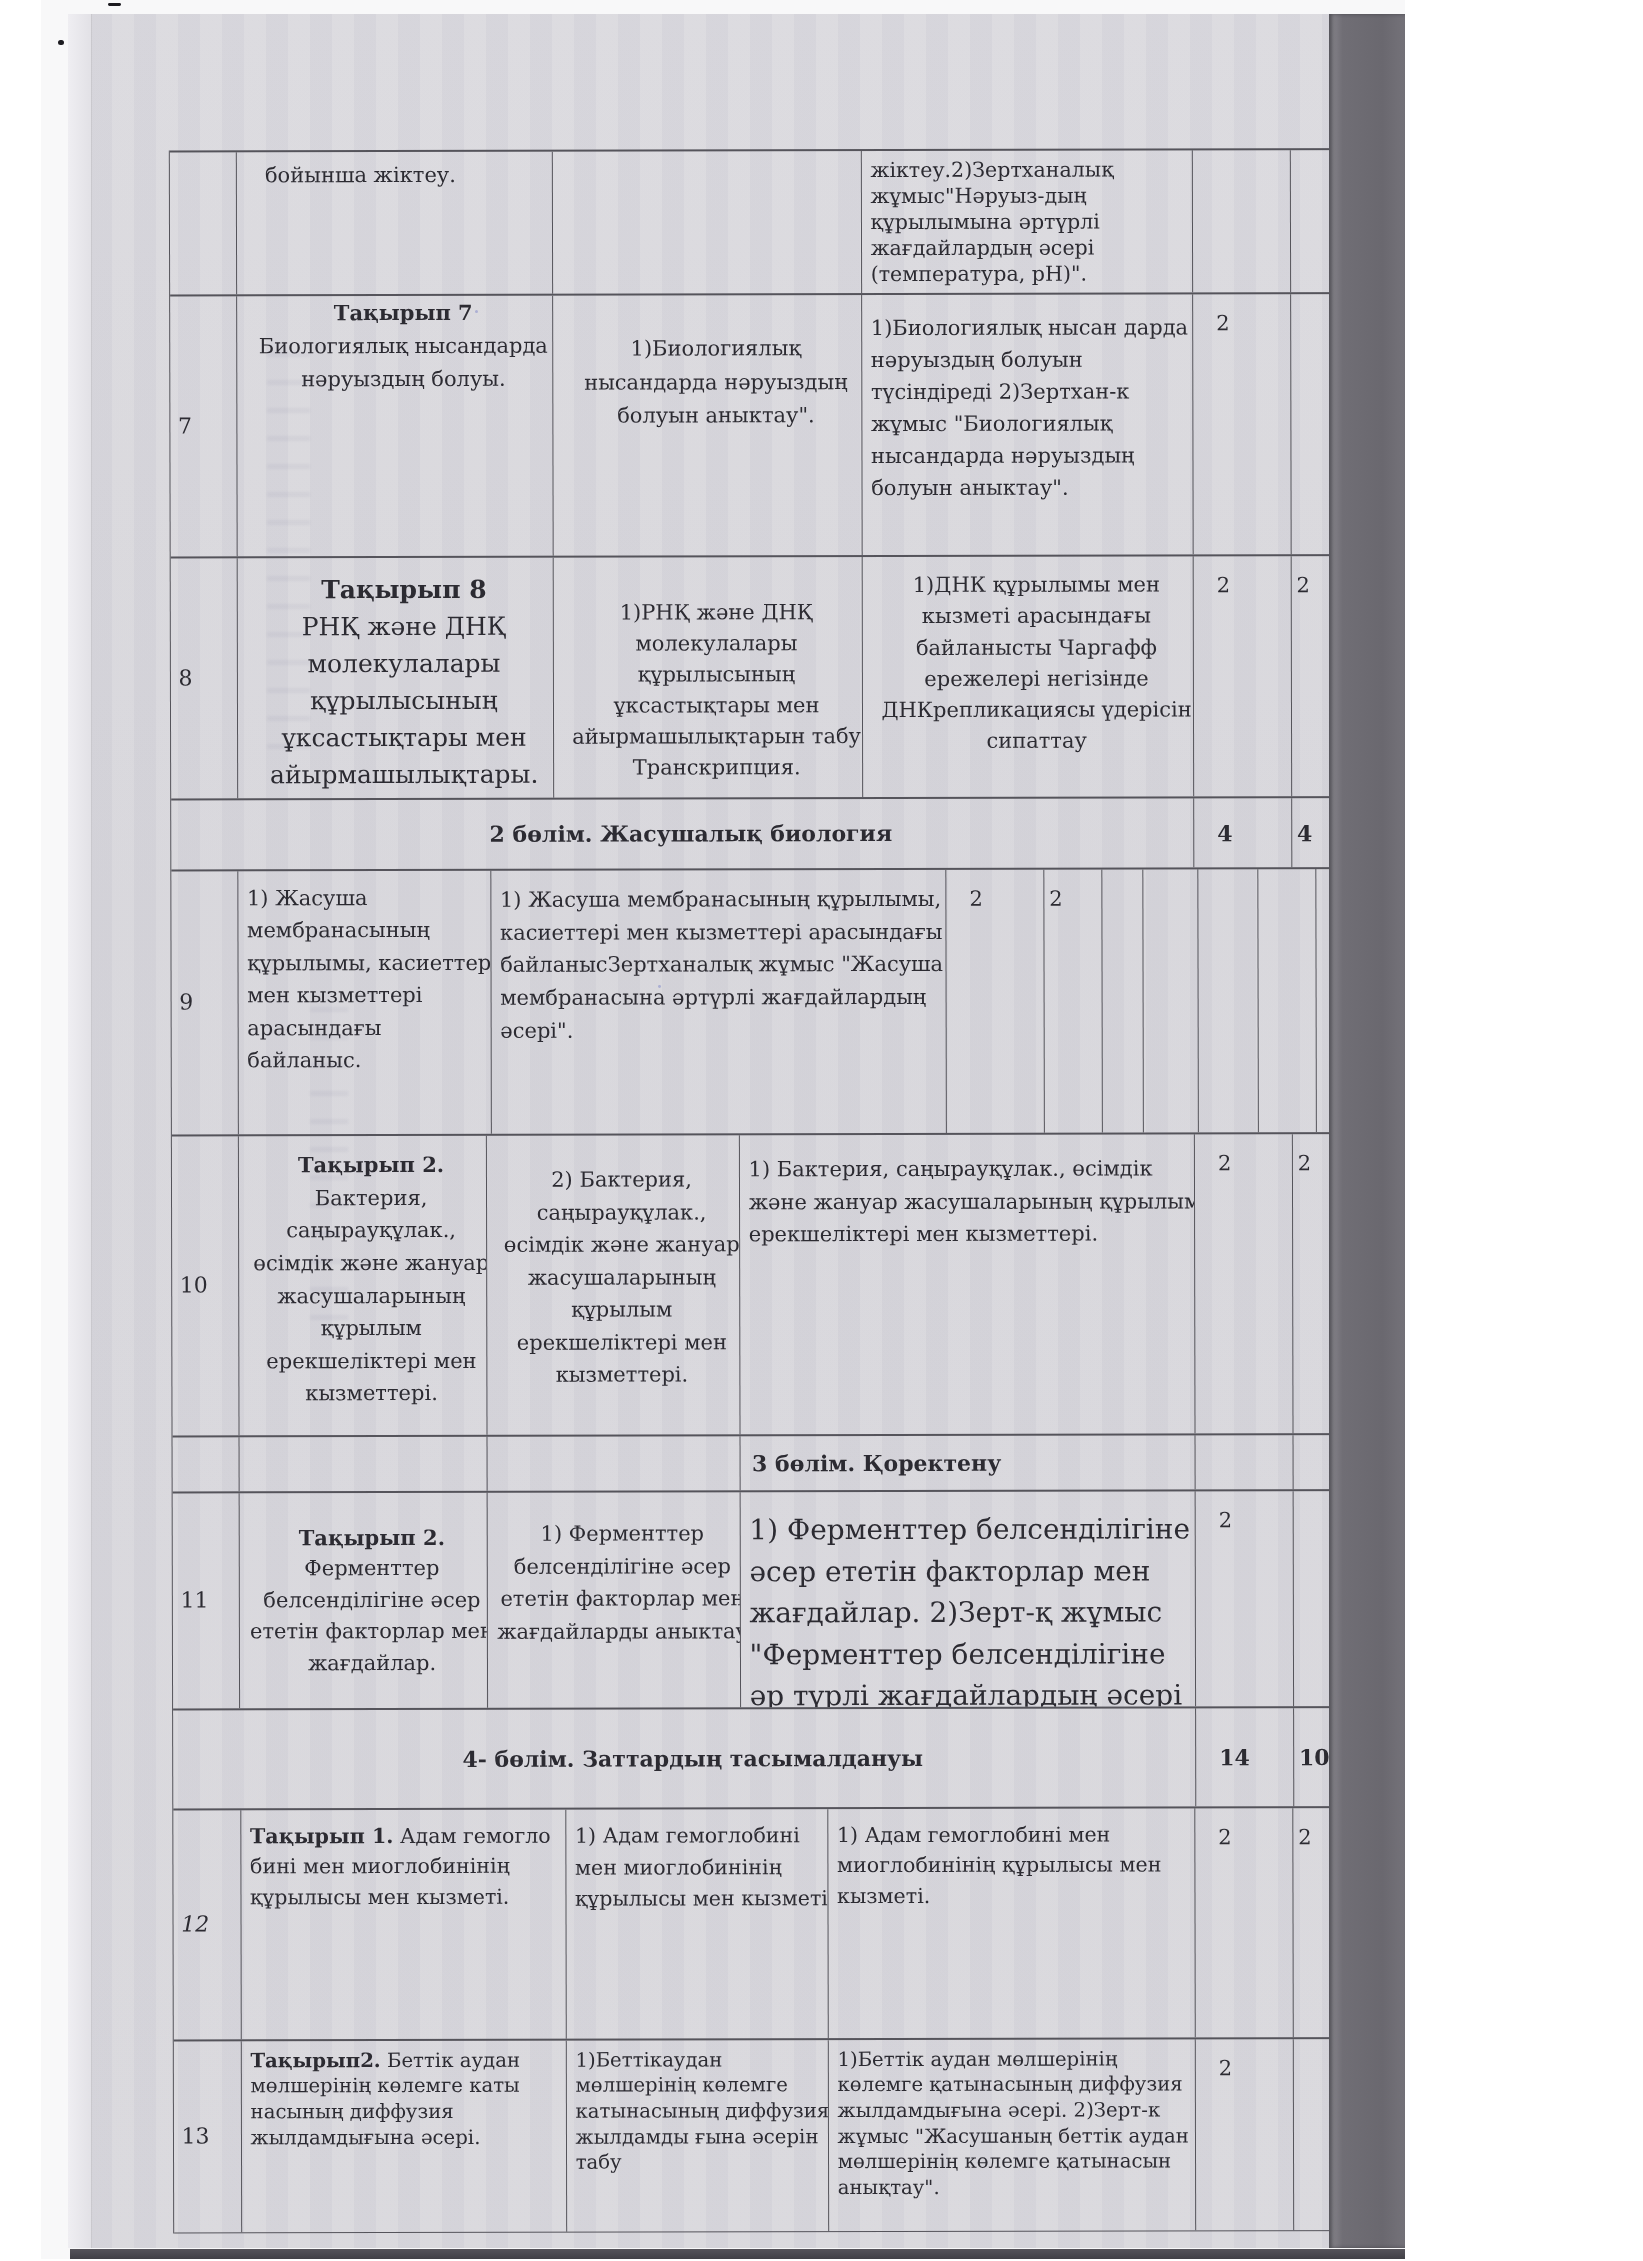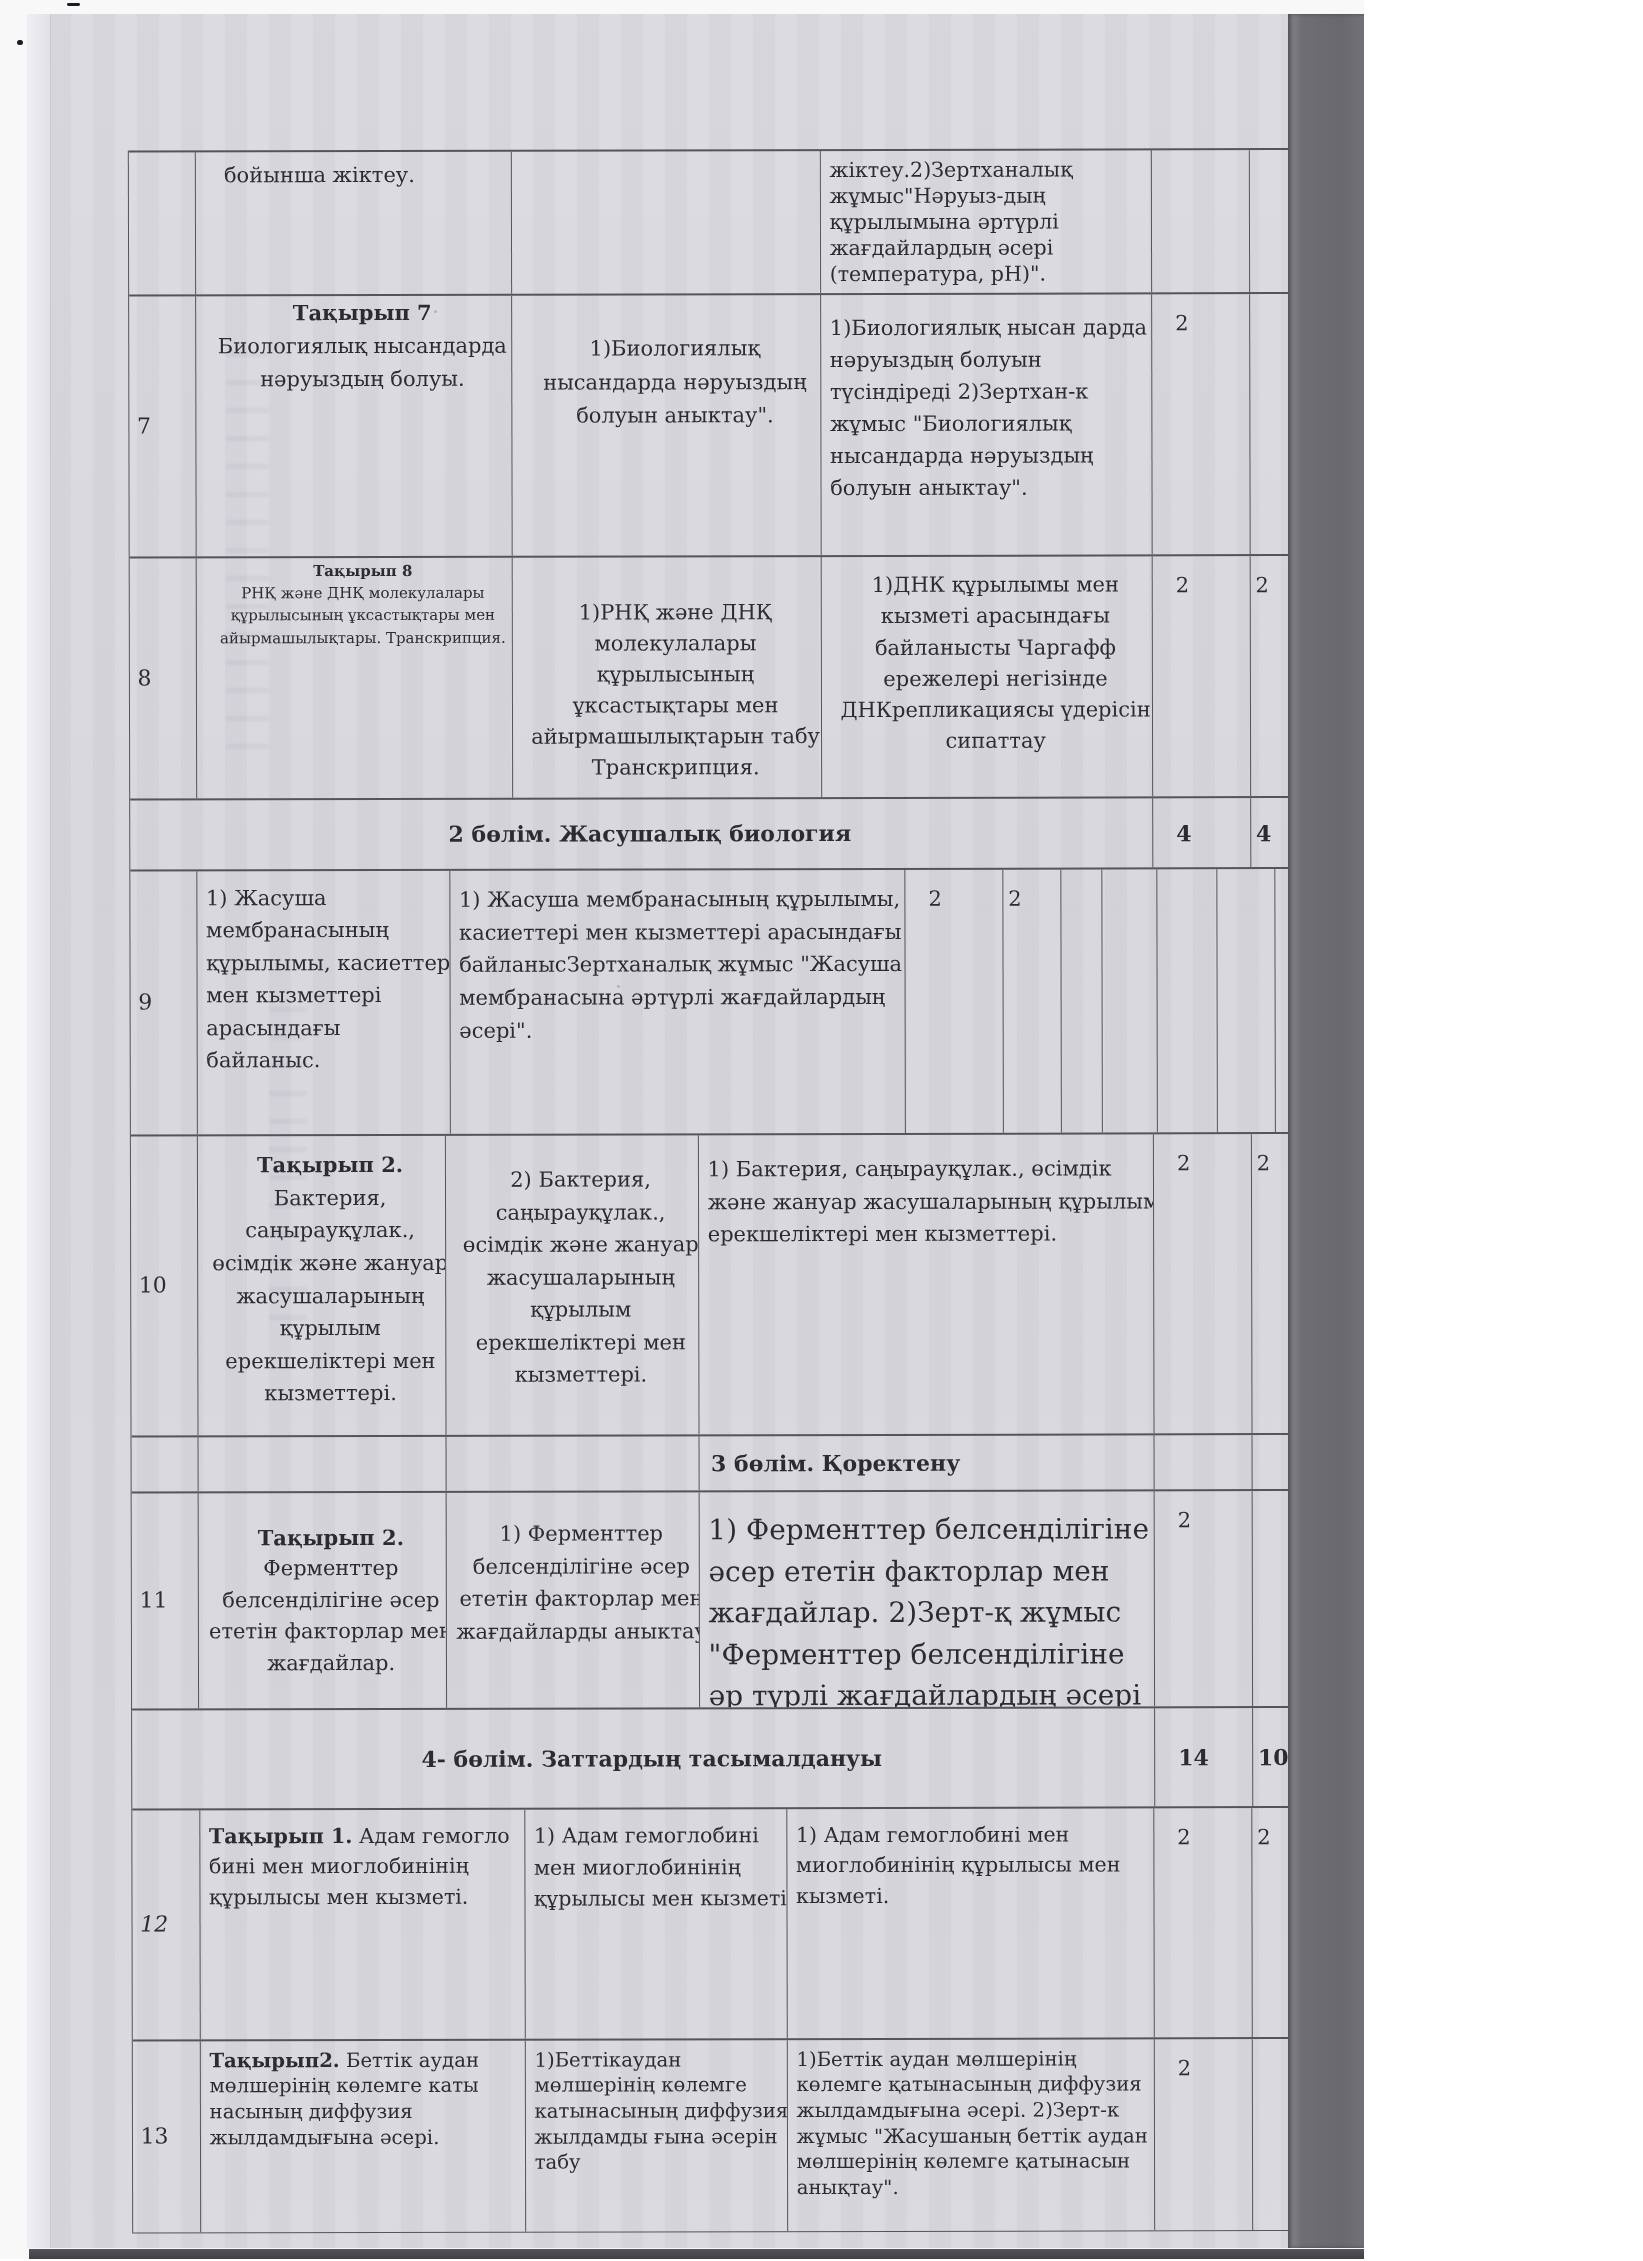--- a/index.html
+++ b/index.html
@@ -4,21 +4,21 @@
 <style>
   :root{
     --paper:#d8d7dc;
     --ink:#2c2b32;
     --line:#55545b;
     --band:#716f76;
   }
   html,body{margin:0;padding:0;}
   body{background:#ffffff;font-family:"DejaVu Serif","Liberation Serif",serif;}
   .stage{
-    position:relative;width:1364px;height:2261px;background:#f8f8f9;overflow:hidden;
+    position:relative;width:1364px;height:2261px;background:#f8f8f9;overflow:hidden;margin-left:41px;
   }
   
   .paper{
     position:absolute;left:27px;top:14.4px;width:1617px;height:2234px;
     background:
       repeating-linear-gradient(90deg, rgba(255,255,255,0.045) 0 22px, rgba(92,92,130,0.035) 22px 44px),
       linear-gradient(180deg,#dbdadf 0%, #d7d6db 40%, #d9d8dd 100%);
   }
   .left-strip{
     position:absolute;left:27px;top:14.4px;width:23px;height:2234px;
@@ -147,21 +147,21 @@
         </div>
         <div class="cell hours h6" style="width: 48px; justify-content: flex-start;">
           <div class="txt" style="padding-top: 17.3px; font-size: 21px;"></div>
         </div>
       </div>
       <div class="trow" style="height: 242px;">
         <div class="cell first num" style="width: 66px; justify-content: center;">
           <div class="txt" style="text-align: left; font-size: 22px; line-height: 1.55; padding-left: 3.8px; padding-right: 6.7px;">8</div>
         </div>
         <div class="cell" style="width: 316px; justify-content: flex-start;">
-          <div class="txt" style="text-align: center; font-size: 15px; line-height: 1.48; padding-left: 8.6px; padding-right: 6.7px; padding-top: 2px;"><span class="b" style="display: block;">Тақырып 8</span>РНҚ және ДНҚ молекулалары құрылысының ұксастықтары мен айырмашылықтары. Транскрипция.</div>
+          <div class="txt" style="text-align: center; font-size: 25px; line-height: 1.48; padding-left: 8.6px; padding-right: 6.7px; padding-top: 13px;"><span class="b" style="display: block;">Тақырып 8</span>РНҚ және ДНҚ молекулалары құрылысының ұксастықтары мен айырмашылықтары. Транскрипция.</div>
         </div>
         <div class="cell" style="width: 309px; justify-content: flex-start;">
           <div class="txt" style="text-align: center; font-size: 21px; line-height: 1.48; padding-left: 8.6px; padding-right: 6.7px; padding-top: 40px;">1)РНҚ және ДНҚ молекулалары құрылысының ұксастықтары мен айырмашылықтарын табу Транскрипция.</div>
         </div>
         <div class="cell" style="width: 331px; justify-content: flex-start;">
           <div class="txt" style="text-align: center; font-size: 21px; line-height: 1.48; padding-left: 8.6px; padding-right: 6.7px; padding-top: 13.4px;">1)ДНК құрылымы мен кызметі арасындағы байланысты Чаргафф ережелері негізінде ДНКрепликациясы үдерісін сипаттау</div>
         </div>
         <div class="cell hours h0" style="width: 98px; justify-content: flex-start;">
           <div class="txt" style="padding-top: 17.3px; font-size: 21px;">2</div>
         </div>

